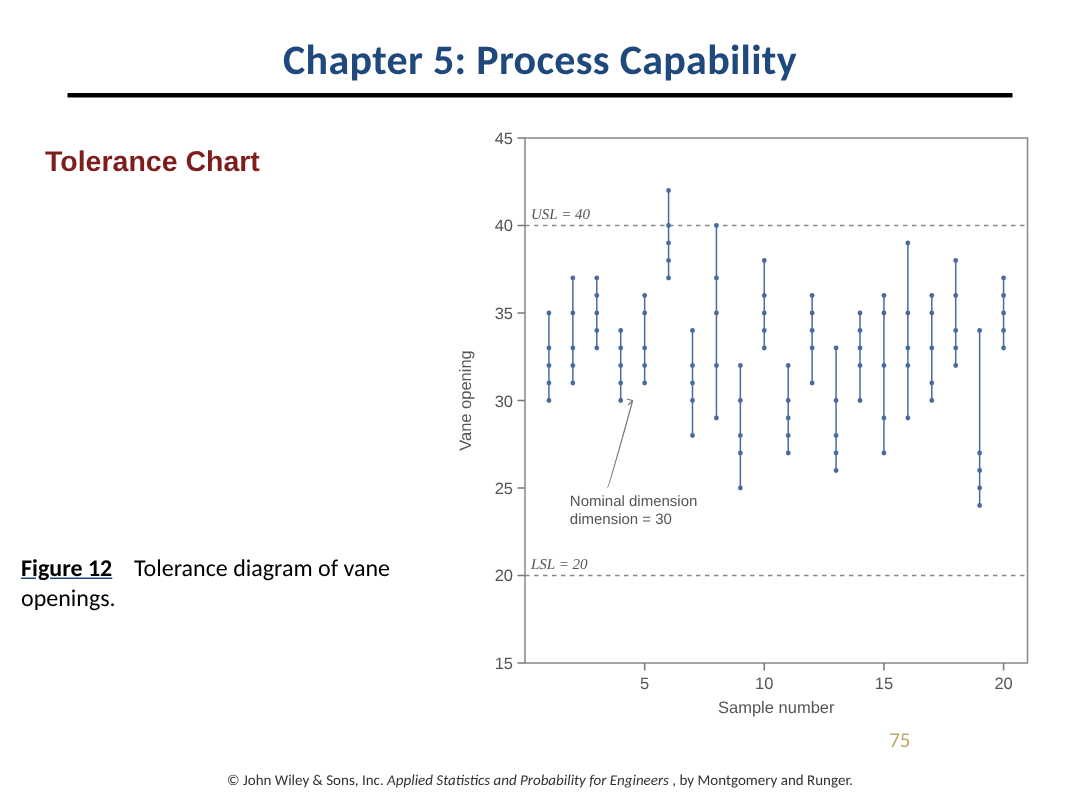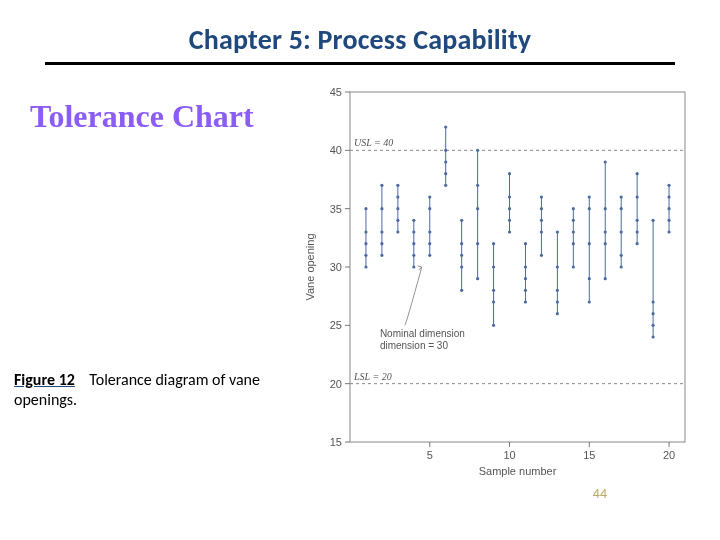--- a/index.html
+++ b/index.html
@@ -35,24 +35,24 @@
     top: 62px;
     left: 45px;
     width: 630px;
     height: 0;
     border-top: 3px solid #000;
   }
   .section-title {
     position: absolute;
     top: 98px;
     left: 30px;
-    font-family: Liberation Serif, serif;
-    font-size: 32px;
+    font-family: Liberation Sans, sans-serif;
+    font-size: 19px;
     font-weight: 700;
-    color: #8b5cf6;
+    color: #7f1d1d;
   }
   .caption {
     position: absolute;
     top: 370px;
     left: 14px;
     width: 260px;
     font-size: 16px;
     line-height: 1.25;
     color: #000;
   }
@@ -269,16 +269,21 @@
         <circle cx="369.04761904761904" cy="103.33333333333336" r="1.6" class="data-dot"></circle>
         <circle cx="369.04761904761904" cy="138.33333333333334" r="1.6" class="data-dot"></circle>
         <circle cx="369.04761904761904" cy="150" r="1.6" class="data-dot"></circle>
         <path d="M 104.88095238095238 243.16666666666669 Q 105.83333333333333 243.16666666666669 121.78571428571428 185" class="annot-line"></path>
         <path d="M 121.78571428571428 185 l -3 3 M 121.78571428571428 185 l -4 -1" class="annot-line"></path>
         <text x="79.88095238095238" y="255.16666666666669" class="annot-text">Nominal dimension</text>
         <text x="79.88095238095238" y="267.1666666666667" class="annot-text">dimension = 30</text>
       </svg>
   </div>
 
-  <div class="page-num">44</div>
-
+  <div class="page-num">75</div>
+
+  <div class="copyright">
+    <span>© John Wiley &amp; Sons, Inc.  </span>
+    <span class="src">Applied Statistics and Probability for Engineers</span>
+    <span>, by Montgomery and Runger.</span>
+  </div>
 
 </div>
 
 </body></html>

